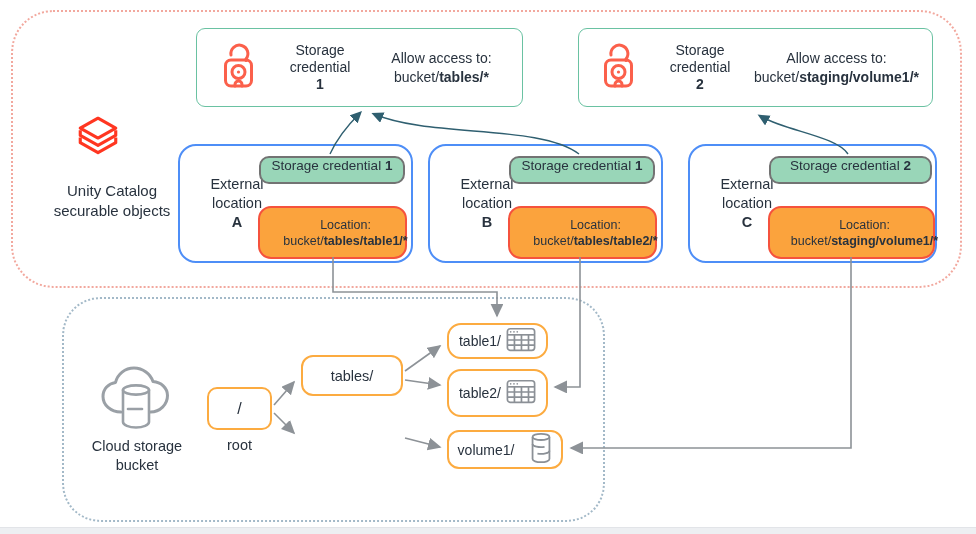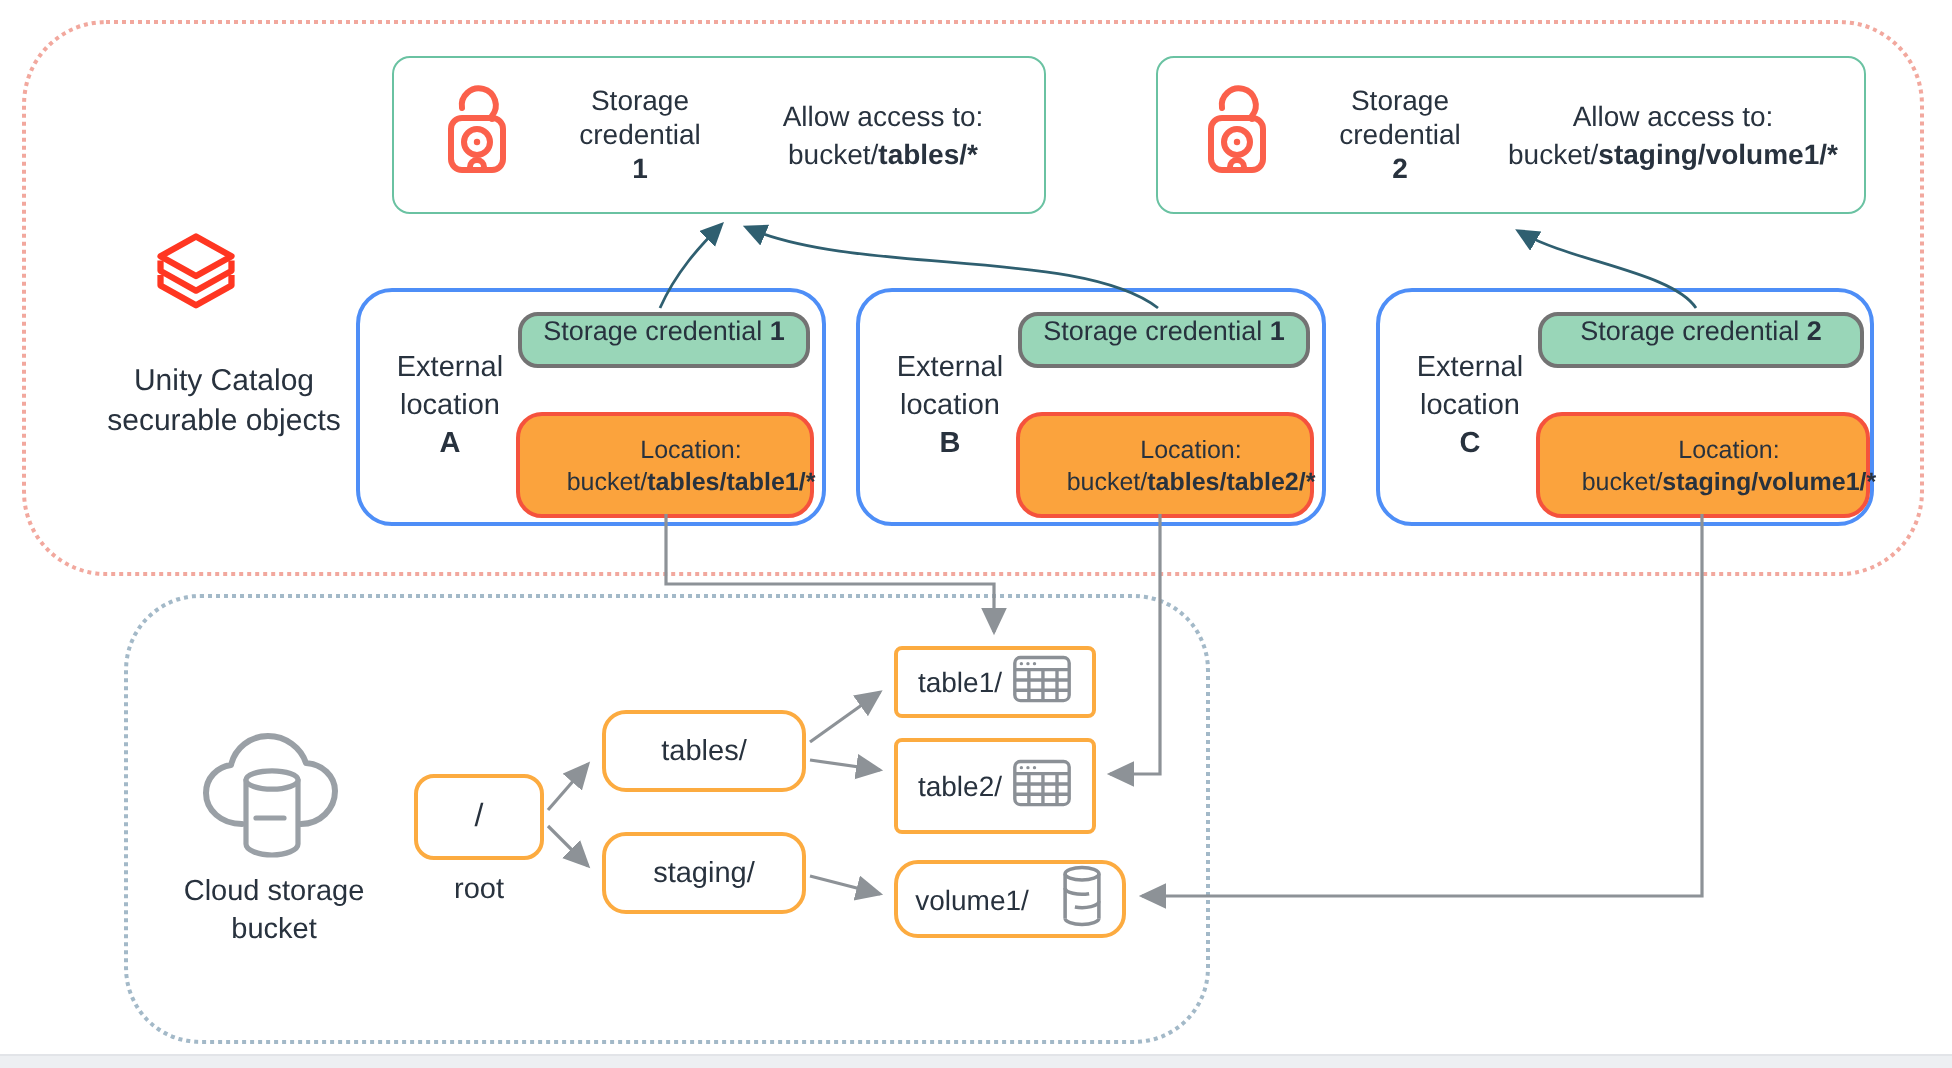--- a/index.html
+++ b/index.html
@@ -28,21 +28,21 @@
   .cred-allow{flex:1;text-align:center;font-size:14px;line-height:19px;}
   .bd{font-weight:bold;}
   
   .loc-box{
     background:#fff;border:2px solid #4e8ef7;border-radius:18px;box-sizing:border-box;
   }
   .loc-a{left:178px;top:144px;width:235px;height:119px;}
   .loc-b{left:428px;top:144px;width:235px;height:119px;}
   .loc-c{left:688px;top:144px;width:249px;height:119px;}
   .loc-label{
-    position:absolute;left:8px;top:0;width:74px;height:100%;
+    position:absolute;left:20px;top:0;width:74px;height:100%;
     display:flex;flex-direction:column;justify-content:center;align-items:center;
     font-size:14.5px;line-height:19px;
   }
   .pill-green{
     position:absolute;left:79px;top:10px;height:28px;width:146px;
     background:#99d6b8;border:2px solid #737373;border-radius:10px;box-sizing:border-box;
     display:flex;align-items:flex-start;justify-content:center;font-size:13.5px;white-space:nowrap;
   }
   .pill-orange{
     position:absolute;left:78px;top:60px;height:53px;width:149px;
@@ -53,21 +53,21 @@
   .loc-c .pill-green{width:163px;}
   .loc-c .pill-orange{width:167px;}
   
   .node{
     background:#fff;border:2.5px solid #fcab40;box-sizing:border-box;
     display:flex;align-items:center;justify-content:center;
   }
   .root-node{left:207px;top:387px;width:65px;height:43px;border-radius:10px;font-size:16px;}
   .folder-tables{left:301px;top:355px;width:102px;height:41px;border-radius:12px;font-size:14.5px;}
   .folder-staging{left:301px;top:416px;width:102px;height:41px;border-radius:12px;font-size:14.5px;}
-  .leaf{border-radius:4px;font-size:14px;gap:5px;}
+  .leaf{border-radius:14px;font-size:14px;gap:5px;}
   .leaf-table1{left:447px;top:323px;width:101px;height:36px;}
   .leaf-table2{left:447px;top:369px;width:101px;height:48px;}
   .leaf-volume1{left:447px;top:430px;width:116px;height:39px;border-radius:12px;gap:16px;}
   .root-caption{left:207px;top:437px;width:65px;text-align:center;font-size:14.5px;}
   .tree-caption{
     left:416px;top:478px;width:178px;text-align:center;
     font-size:12.5px;line-height:16px;color:#3a434d;
   }
   
   .uc-label{left:20px;top:166px;width:184px;text-align:center;font-size:15px;line-height:20px;margin-top:15px;}
@@ -201,23 +201,20 @@
   <div class="abs node root-node">
     <span>/</span>
   </div>
   <div class="abs root-caption">
     <span>root</span>
   </div>
 
   <div class="abs node folder-tables">
     <span>tables/</span>
   </div>
-  <div class="abs node folder-staging">
-    <span>staging/</span>
-  </div>
 
   <div class="abs node leaf leaf-table1">
     <span>table1/</span>
     <span>
       <svg width="30" height="25" viewBox="0 0 32 26" fill="none" stroke="#8b9096" stroke-width="1.8">
         <rect x="1.5" y="1.5" width="29" height="23" rx="3"></rect>
         <path d="M1.5,8 H30.5"></path>
         <circle cx="5" cy="4.8" r="0.9" fill="#8b9096" stroke="none"></circle>
         <circle cx="8.5" cy="4.8" r="0.9" fill="#8b9096" stroke="none"></circle>
         <circle cx="12" cy="4.8" r="0.9" fill="#8b9096" stroke="none"></circle>

